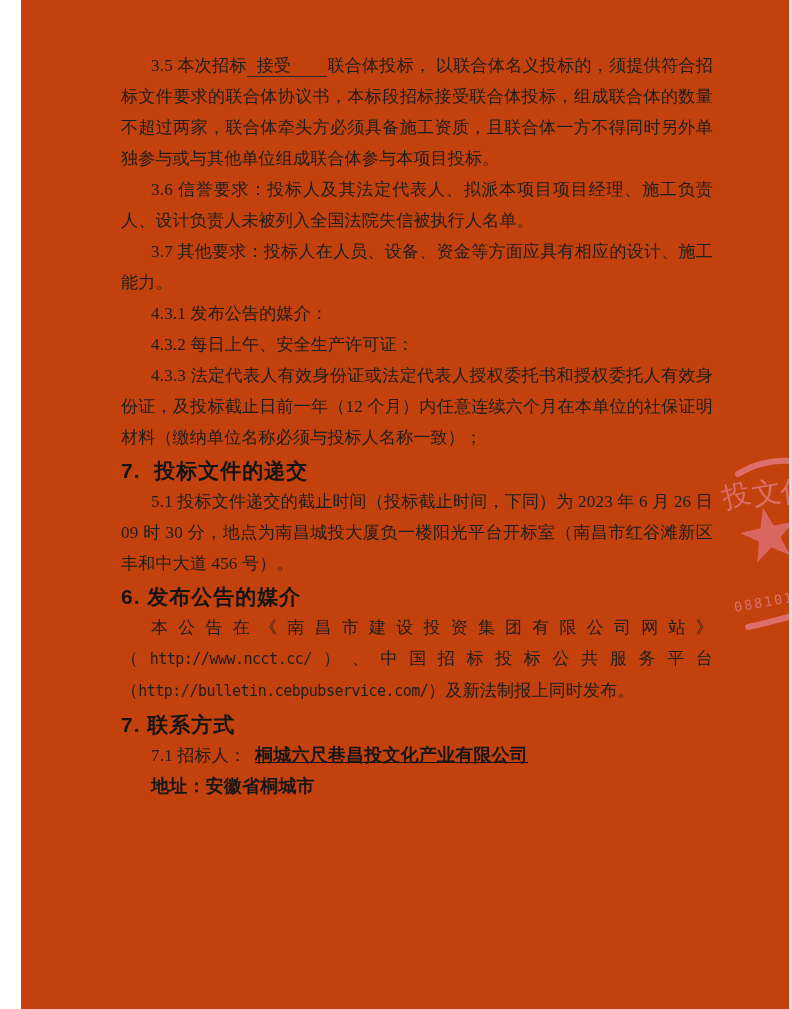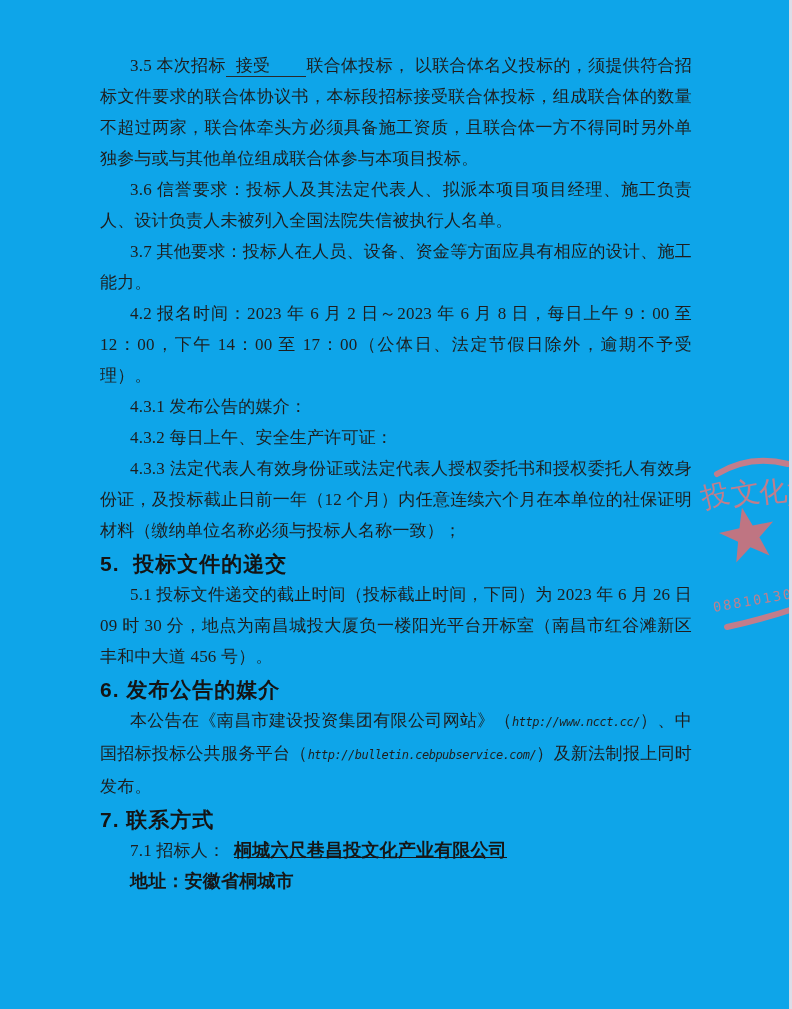--- a/index.html
+++ b/index.html
@@ -5,22 +5,23 @@
   html, body { margin: 0; padding: 0; }
   body {
     width: 792px; height: 1009px;
     background: #ffffff;
     overflow: hidden;
     position: relative;
     font-family: "Liberation Serif", serif;
   }
   .page {
     position: absolute; inset: 0;
-    background: #0ea5e9;
+    background: #c2410c;
     overflow: hidden;
+    margin-left: 21px;
   }
   .doc {
     position: absolute;
     left: 100px; top: 50px; width: 592px;
     color: #1e1e1e;
   }
   .para {
     margin: 0;
     font-size: 17px;
     line-height: 31px;
@@ -39,23 +40,22 @@
     color: #141414;
     text-indent: 0;
     white-space: pre-wrap;
   }
   .underfield {
     border-bottom: 1.5px solid #2a2a2a;
     padding: 0 36px 1px 10px;
   }
   .mono {
     font-family: "DejaVu Sans Mono", monospace;
-    font-size: 12px;
+    font-size: 15px;
     letter-spacing: -0.5px;
-    font-style: italic;
   }
   .bold-sans {
     font-family: "Liberation Sans", sans-serif;
     font-weight: bold;
     color: #161616;
   }
   .company { font-size: 18px; text-decoration: underline; }
   .addr-line {
     font-family: "Liberation Sans", sans-serif;
     font-weight: bold;
@@ -90,26 +90,25 @@
 <div class="page">
   <div class="doc">
 
     <p class="para"><span>3.5 本次招标</span><span class="underfield">接受</span><span>联合体投标， 以联合体名义投标的，须提供符合招标文件要求的联合体协议书，本标段招标接受联合体投标，组成联合体的数量不超过两家，联合体牵头方必须具备施工资质，且联合体一方不得同时另外单独参与或与其他单位组成联合体参与本项目投标。</span></p>
 
     <p class="para">3.6 信誉要求：投标人及其法定代表人、拟派本项目项目经理、施工负责人、设计负责人未被列入全国法院失信被执行人名单。</p>
 
     <p class="para">3.7 其他要求：投标人在人员、设备、资金等方面应具有相应的设计、施工能力。</p>
 
 
-    <p class="para">4.2 报名时间：2023 年 6 月 2 日～2023 年 6 月 8 日，每日上午 9：00 至 12：00，下午 14：00 至 17：00（公体日、法定节假日除外，逾期不予受理）。</p>
     <p class="para">4.3.1 发布公告的媒介：</p>
     <p class="para">4.3.2 每日上午、安全生产许可证：</p>
     <p class="para">4.3.3 法定代表人有效身份证或法定代表人授权委托书和授权委托人有效身份证，及投标截止日前一年（12 个月）内任意连续六个月在本单位的社保证明材料（缴纳单位名称必须与投标人名称一致）；</p>
 
-    <h2 class="heading">5.  投标文件的递交</h2>
+    <h2 class="heading">7.  投标文件的递交</h2>
 
     <p class="para">5.1 投标文件递交的截止时间（投标截止时间，下同）为 2023 年 6 月 26 日 09 时 30 分，地点为南昌城投大厦负一楼阳光平台开标室（南昌市红谷滩新区丰和中大道 456 号）。</p>
 
     <h2 class="heading">6. 发布公告的媒介</h2>
 
     <p class="para"><span>本公告在《南昌市建设投资集团有限公司网站》（</span><span class="mono">http://www.ncct.cc/</span><span>）、中国招标投标公共服务平台（</span><span class="mono">http://bulletin.cebpubservice.com/</span><span>）及新法制报上同时发布。</span></p>
 
     <h2 class="heading">7. 联系方式</h2>
 
     <p class="para"><span>7.1 招标人：  </span><span class="bold-sans company">桐城六尺巷昌投文化产业有限公司</span></p>

